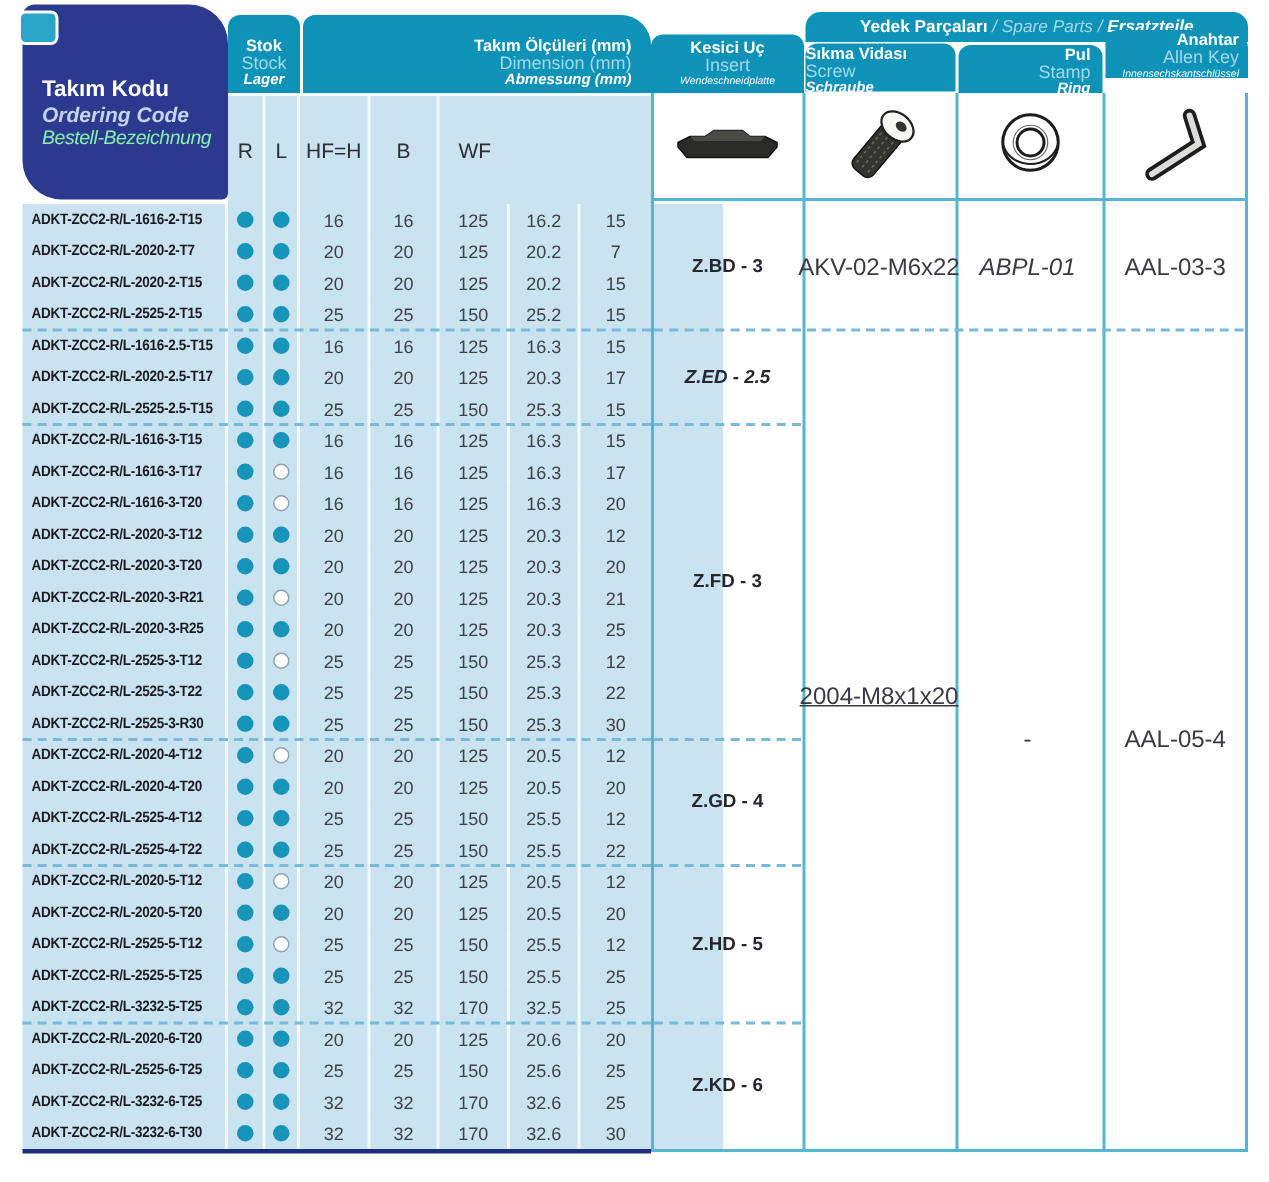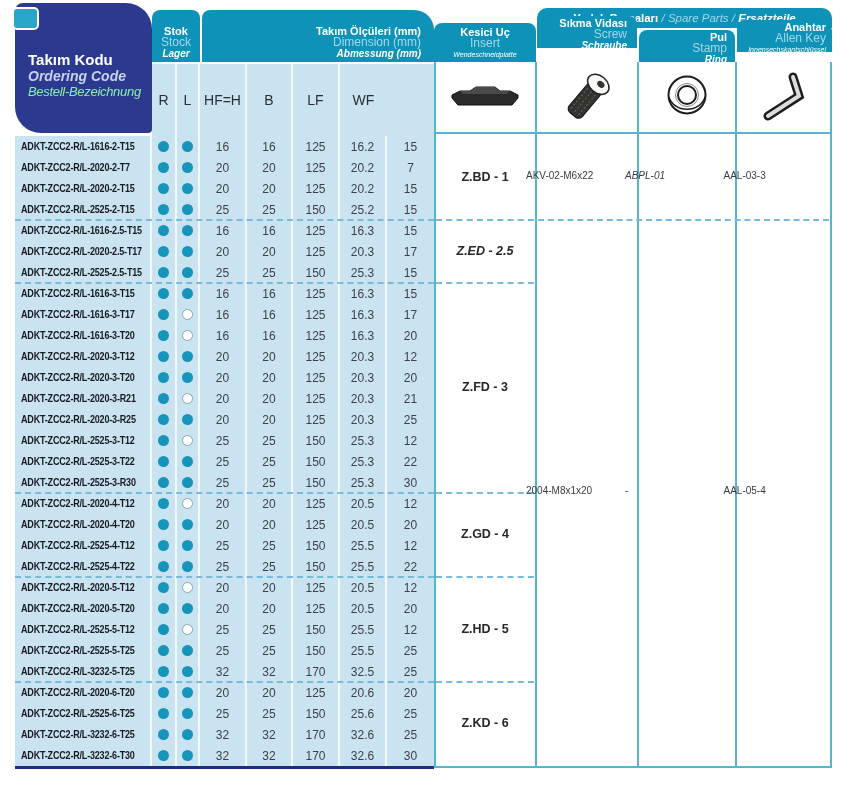--- a/index.html
+++ b/index.html
@@ -31,21 +31,21 @@
     background:#2aa5c8;border:2px solid #fff;border-radius:5px;
   }
   .nb1{font-size:15px;font-weight:bold;color:#fff;line-height:17px;}
   .nb2{font-size:14px;font-weight:bold;font-style:italic;color:#c7d3ee;line-height:16px;}
   .nb3{font-size:13px;font-style:italic;color:#86efac;line-height:16px;letter-spacing:-.3px;}
   
   .hdr-box{position:absolute;background:var(--teal);box-sizing:border-box;}
   .hdr-box.stok{left:152px;top:10px;width:48px;height:52px;border-radius:8px 8px 0 0;text-align:center;padding-top:16px;}
   .hdr-box.dim{left:202px;top:10px;width:232px;height:52px;border-radius:8px 20px 0 0;text-align:right;padding:16px 13px 0 0;}
   .hdr-box.kesici{left:434px;top:23px;width:102px;height:39px;border-radius:8px 8px 0 0;text-align:center;padding-top:4px;}
-  .hdr-box.screwh{left:537px;top:16px;width:100px;height:32px;border-radius:8px 8px 0 0;text-align:right;padding:2px 10px 0 0;}
+  .hdr-box.screwh{left:537px;top:29px;width:100px;height:32px;border-radius:8px 8px 0 0;padding:2px 10px 0 0;}
   .hdr-box.pulh{left:639px;top:30px;width:96px;height:32px;border-radius:8px 8px 0 0;text-align:right;padding:2px 8px 0 0;}
   .hdr-box.anahtarh{left:737px;top:20px;width:95px;height:32px;border-radius:8px 12px 0 0;text-align:right;padding:2px 6px 0 0;}
   .yedek-band{
     position:absolute;left:537px;top:8px;width:295px;height:20px;
     background:var(--teal);border-radius:10px 10px 0 0;
     text-align:center;line-height:21px;font-size:11.5px;color:#fff;
   }
   .yedek-band .b{font-weight:bold;}
   .yedek-band .i{font-style:italic;color:var(--hdr-light);}
   .yedek-band .bi{font-weight:bold;font-style:italic;}
@@ -58,42 +58,42 @@
     position:absolute;left:152px;top:64px;width:282px;height:72px;
     background:var(--light-blue);display:flex;
   }
   .subheader .shc{
     box-sizing:border-box;border-right:2px solid #f2f9fd;
     display:flex;align-items:center;justify-content:center;
     font-size:14px;color:var(--txt);
   }
   .subheader .shc:last-child{border-right:none;}
   
-  .tbody{position:absolute;left:15px;top:136px;width:419px;height:630px;background:var(--light-blue);}
+  .tbody{position:absolute;left:15px;top:136px;width:467px;height:630px;background:var(--light-blue);}
   .trow{display:flex;height:21px;}
   .cell{box-sizing:border-box;border-right:2px solid #f2f9fd;height:21px;display:flex;align-items:center;justify-content:center;}
   .cell.codec{width:137px;justify-content:flex-start;padding-left:6px;overflow:hidden;}
   .cell.rc{width:25px;} .cell.lc{width:23px;}
   .cell.n1{width:47px;} .cell.n2{width:46px;} .cell.n3{width:47px;} .cell.n4{width:47px;}
   .cell.n5{width:47px;border-right:none;}
   .code-text{
     font-size:10px;font-weight:bold;color:var(--code);white-space:nowrap;
     transform:scaleX(.9);transform-origin:left center;letter-spacing:-.2px;
   }
   .numv{font-size:12px;color:#3f3f48;}
   .dot{width:11px;height:11px;border-radius:50%;background:var(--dot);}
   .dot.open{background:#fff;border:1.5px solid var(--open-border);box-sizing:border-box;width:11px;height:11px;}
   
   .vline{position:absolute;width:2px;background:var(--teal-border);}
   .hline{position:absolute;height:2px;background:var(--teal-border);}
   .navy-bottom{position:absolute;left:15px;top:766px;width:419px;height:3px;background:var(--navy-line);}
   
   .dash{position:absolute;height:0;border-top:2px dashed var(--dash);}
   .grp-label{position:absolute;width:102px;left:434px;text-align:center;font-size:12.5px;font-weight:bold;color:#26262e;}
-  .spare-val{position:absolute;text-align:left;font-size:10px;color:#3a3a42;}
+  .spare-val{position:absolute;text-align:center;font-size:16px;color:#3a3a42;}
   .img-cell{position:absolute;top:62px;height:70px;display:flex;align-items:center;justify-content:center;}
 </style>
 </head>
 <body>
 
 <div id="screen">
 
   <div class="navy-box">
     <div class="corner-chip"></div>
     <div class="nb1">Takım Kodu</div>
@@ -135,21 +135,20 @@
     <div class="h-tr">Anahtar</div>
     <div class="h-en">Allen Key</div>
     <div class="h-de tiny">Innensechskantschlüssel</div>
   </div>
 
   <div class="subheader">
     <div class="shc" style="width:25px">R</div>
     <div class="shc" style="width:23px">L</div>
     <div class="shc" style="width:47px">HF=H</div>
     <div class="shc" style="width:46px">B</div>
-    <div class="shc" style="width:47px">LF</div>
     <div class="shc" style="width:47px">WF</div>
   </div>
 
   <div class="img-cell" style="left:434px;width:102px;">
     <svg width="70" height="26" viewBox="0 0 70 26">
       <path d="M2 11 L10 7 L20 7 L26 3 L45 3 L50 7 L60 7 L68 11 L68 14 L62 21 L8 21 L2 14 Z" fill="#2a2a28" stroke="#111" stroke-width="1"></path>
       <path d="M10 7 L20 7 L26 3 L45 3 L50 7 L60 7 L57 10 L13 10 Z" fill="#4a4a46"></path>
     </svg>
   </div>
   <div class="img-cell" style="left:537px;width:100px;">
@@ -694,37 +693,37 @@
   <div class="vline" style="left:434px;top:62px;height:706px;"></div>
   <div class="vline" style="left:535px;top:62px;height:706px;"></div>
   <div class="vline" style="left:637px;top:62px;height:706px;"></div>
   <div class="vline" style="left:735px;top:62px;height:706px;"></div>
   <div class="vline" style="left:830px;top:62px;height:706px;"></div>
   <div class="hline" style="left:434px;top:132px;width:398px;"></div>
   <div class="hline" style="left:434px;top:766px;width:398px;"></div>
   <div class="navy-bottom"></div>
 
   <div id="overlays">
-      <div class="grp-label" style="top: 170px;">Z.BD - 1</div>
+      <div class="grp-label" style="top: 170px;">Z.BD - 3</div>
       <div class="dash" style="left: 15px; top: 219px; width: 419px;"></div>
       <div class="dash" style="left: 436px; top: 219px; width: 98px;"></div>
       <div class="grp-label" style="top: 243.5px; font-style: italic;">Z.ED - 2.5</div>
       <div class="dash" style="left: 15px; top: 282px; width: 419px;"></div>
       <div class="dash" style="left: 436px; top: 282px; width: 98px;"></div>
       <div class="grp-label" style="top: 380px;">Z.FD - 3</div>
       <div class="dash" style="left: 15px; top: 492px; width: 419px;"></div>
       <div class="dash" style="left: 436px; top: 492px; width: 98px;"></div>
       <div class="grp-label" style="top: 527px;">Z.GD - 4</div>
       <div class="dash" style="left: 15px; top: 576px; width: 419px;"></div>
       <div class="dash" style="left: 436px; top: 576px; width: 98px;"></div>
       <div class="grp-label" style="top: 621.5px;">Z.HD - 5</div>
       <div class="dash" style="left: 15px; top: 681px; width: 419px;"></div>
       <div class="dash" style="left: 436px; top: 681px; width: 98px;"></div>
       <div class="grp-label" style="top: 716px;">Z.KD - 6</div>
       <div class="spare-val" style="left: 526px; width: 120px; top: 170px;">AKV-02-M6x22</div>
       <div class="spare-val" style="left: 625px; width: 120px; top: 170px; font-style: italic;">ABPL-01</div>
       <div class="spare-val" style="left: 723.5px; width: 120px; top: 170px;">AAL-03-3</div>
       <div class="dash" style="left: 538px; top: 219px; width: 291px;"></div>
-      <div class="spare-val" style="left: 526px; width: 120px; top: 485px;">2004-M8x1x20</div>
+      <div class="spare-val" style="left: 526px; width: 120px; top: 456px; text-decoration: underline;">2004-M8x1x20</div>
       <div class="spare-val" style="left: 625px; width: 120px; top: 485px;">-</div>
       <div class="spare-val" style="left: 723.5px; width: 120px; top: 485px;">AAL-05-4</div>
     </div>
 </div>
 
 </body></html>

